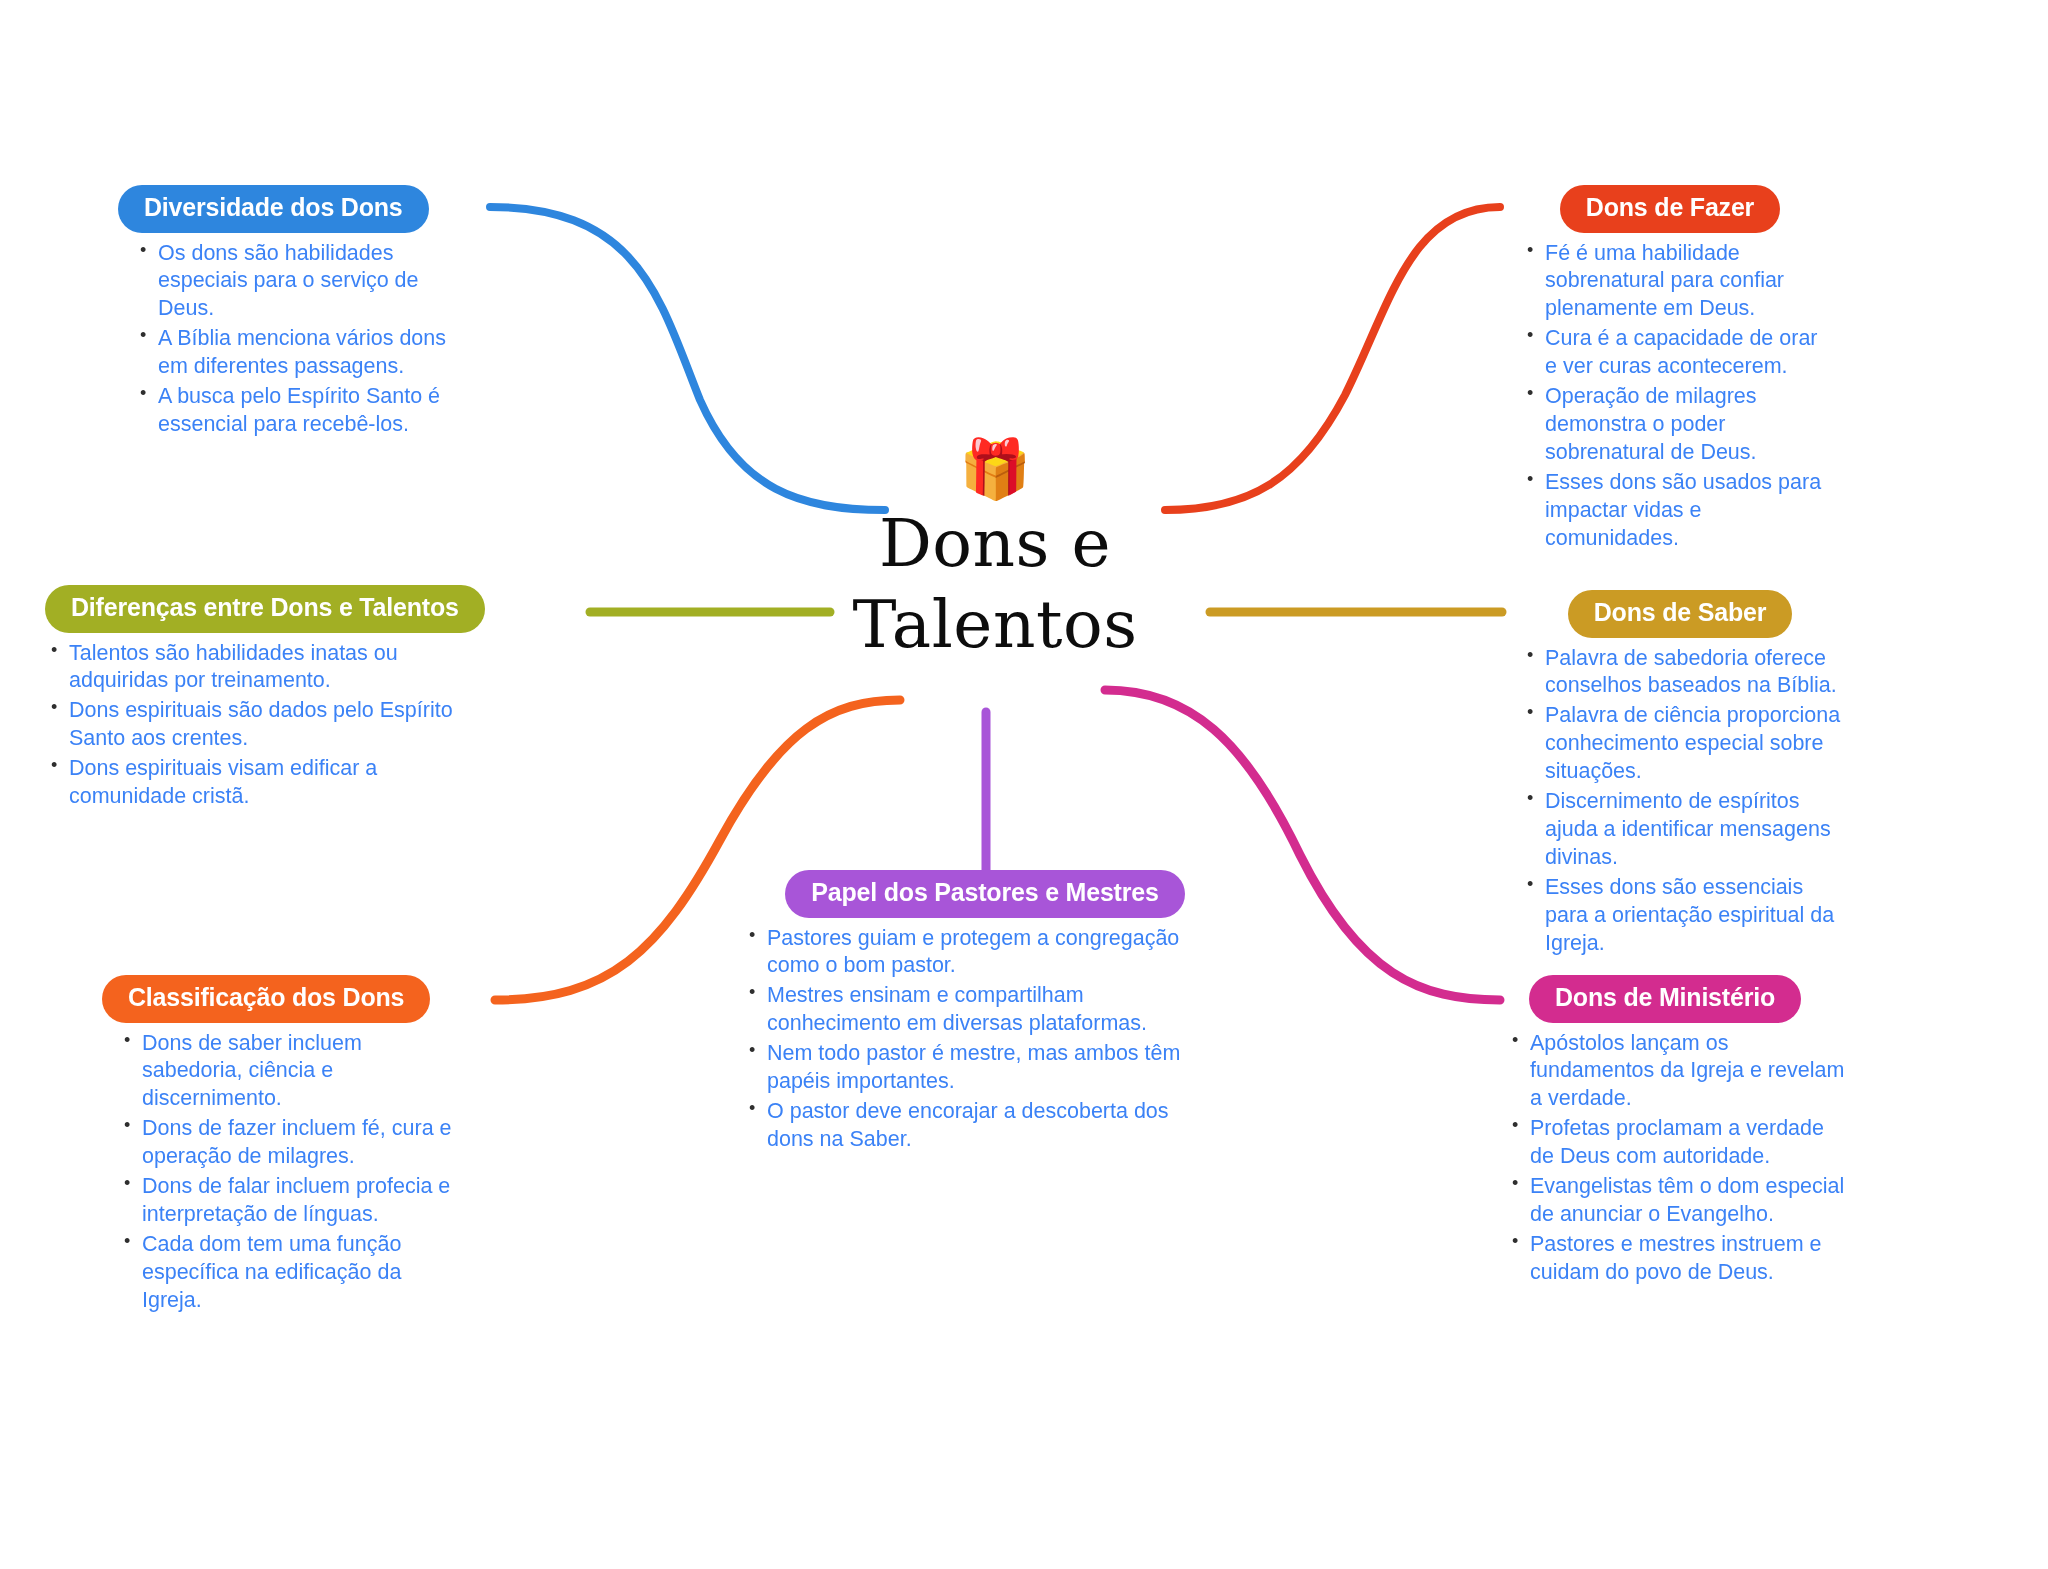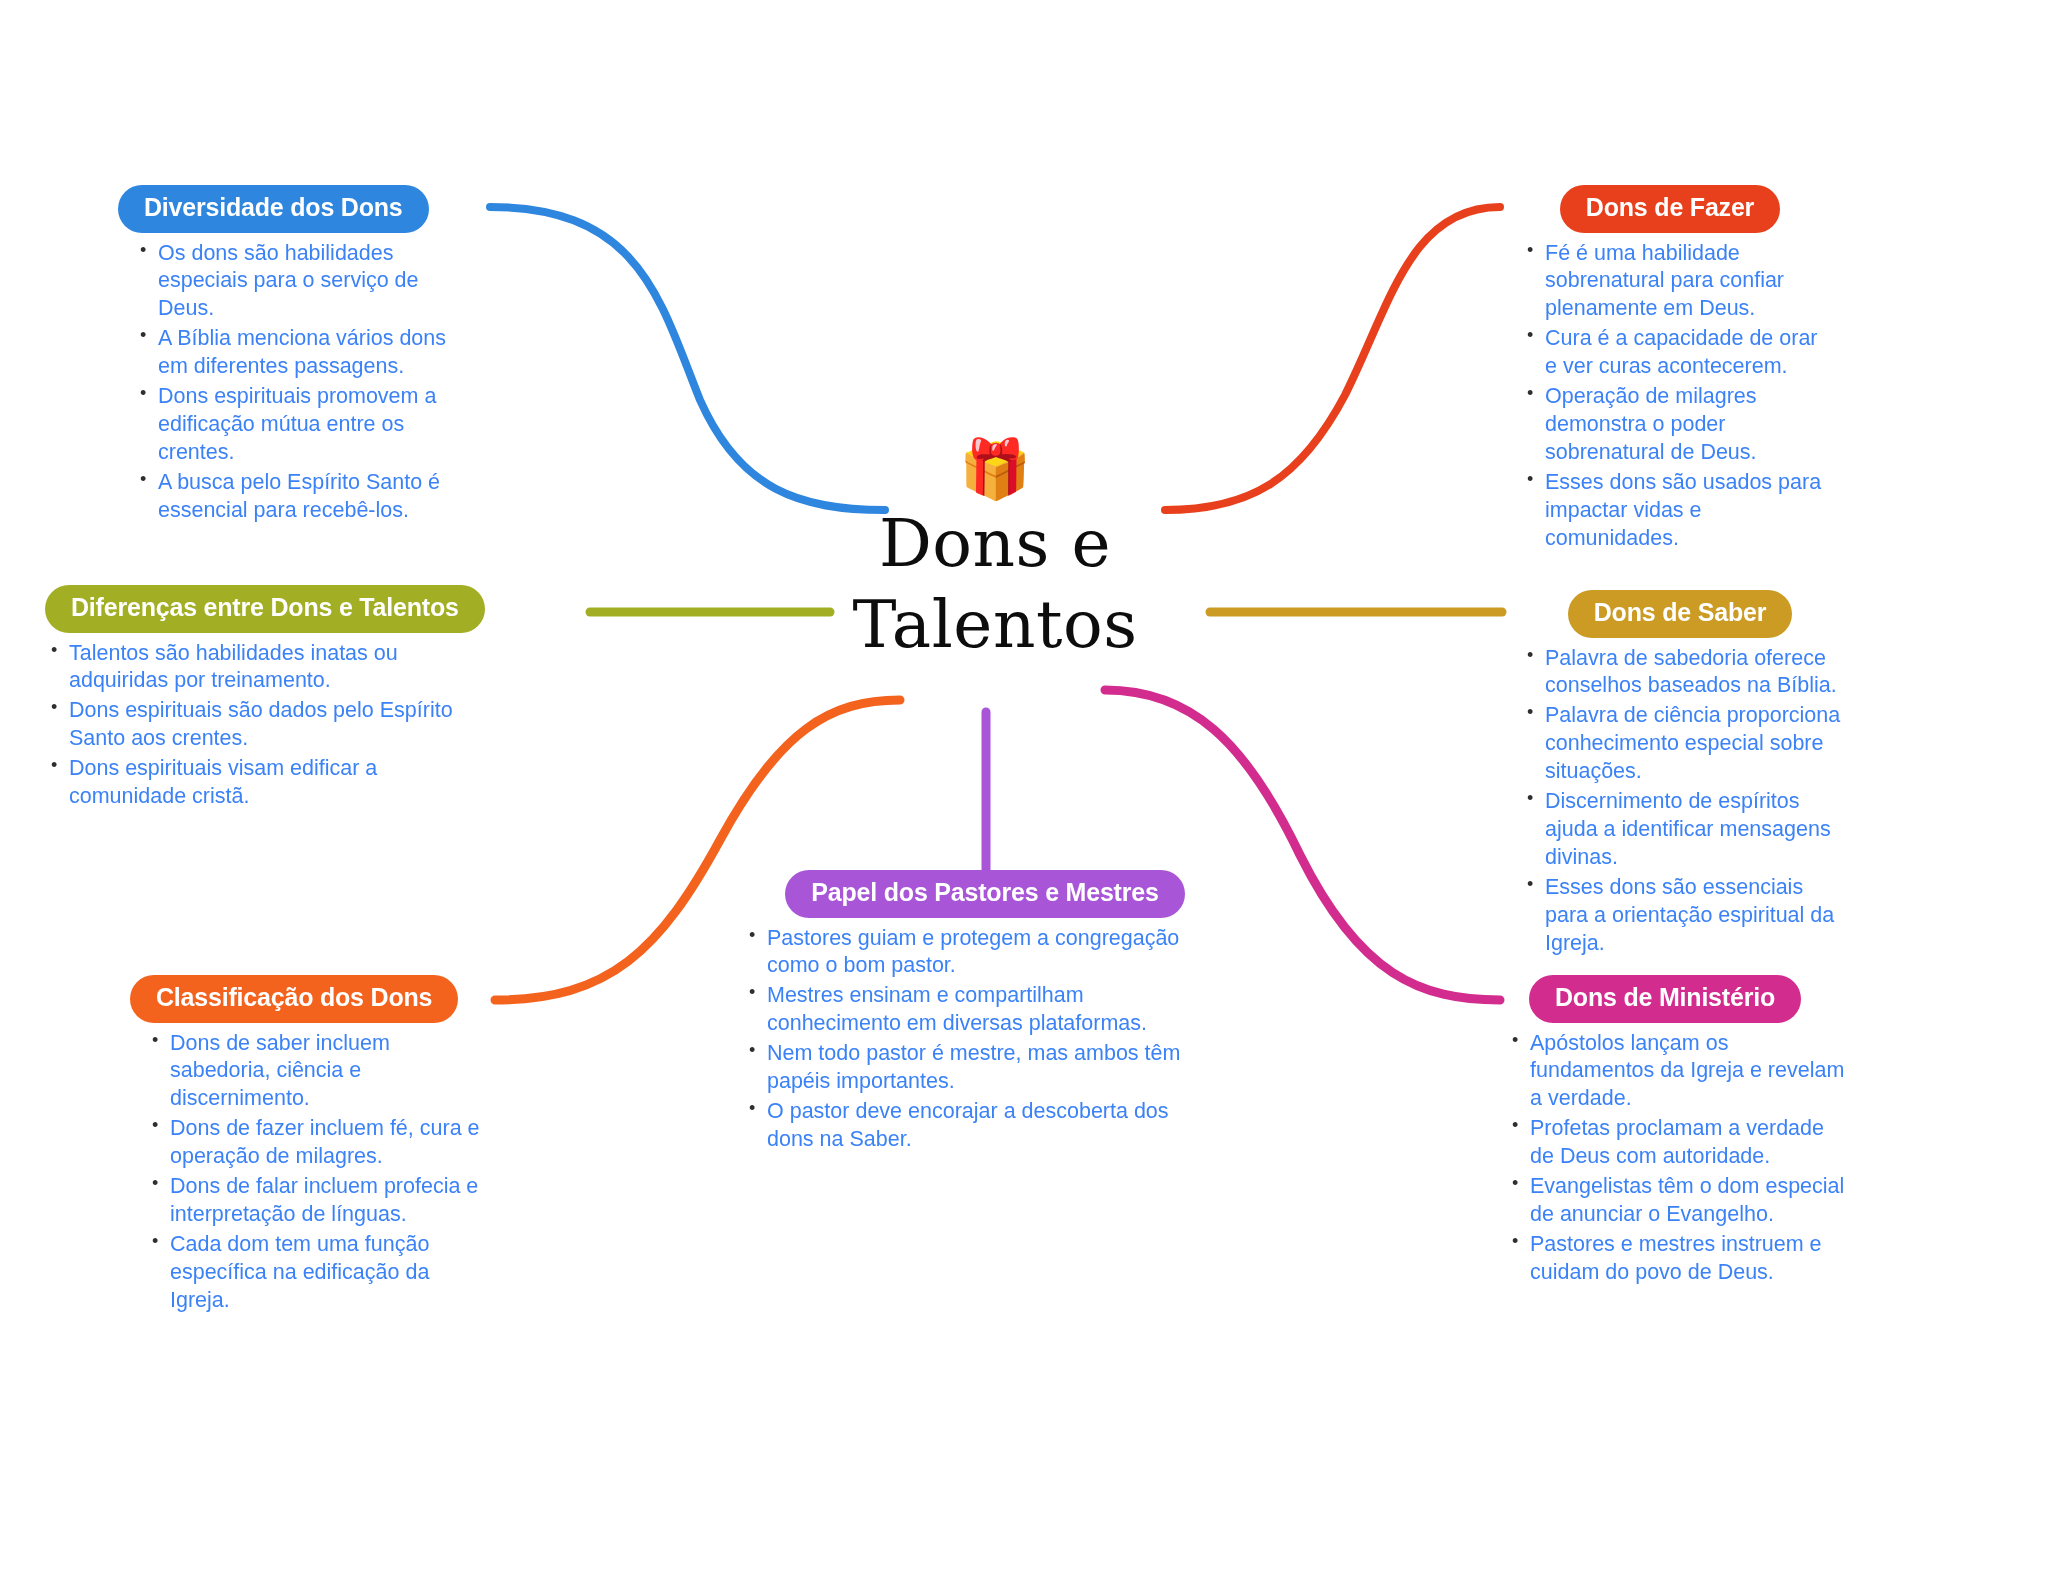--- a/index.html
+++ b/index.html
@@ -96,21 +96,21 @@
     color: #2f2f2f;
   }
 
   
   #branch-diversidade      { left: 118px;  top: 185px;  width: 360px; }
   #branch-diversidade .bullets { margin-left: 20px; width: 320px; }
 
   #branch-diferencas       { left: 45px;   top: 585px;  width: 540px; }
   #branch-diferencas .bullets  { margin-left: 4px; width: 430px; }
 
-  #branch-classificacao    { left: 130px;  top: 975px;  width: 400px; }
+  #branch-classificacao    { left: 102px;  top: 975px;  width: 400px; }
   #branch-classificacao .bullets { margin-left: 20px; width: 330px; }
 
   #branch-papel            { left: 735px;  top: 870px;  width: 500px; }
   #branch-papel .bullets       { margin-left: 12px; width: 450px; }
 
   #branch-fazer            { left: 1505px; top: 185px;  width: 330px; }
   #branch-fazer .bullets       { margin-left: 20px; width: 300px; }
 
   #branch-saber            { left: 1505px; top: 590px;  width: 350px; }
   #branch-saber .bullets       { margin-left: 20px; width: 320px; }
@@ -146,21 +146,20 @@
 Talentos</div>
   </div>
 
   <div class="branch" id="branch-diversidade">
     <div class="pill-row left">
       <div class="branch-pill" style="background: rgb(46, 134, 222);">Diversidade dos Dons</div>
     </div>
     <ul class="bullets">
       <li>Os dons são habilidades especiais para o serviço de Deus.</li>
       <li>A Bíblia menciona vários dons em diferentes passagens.</li>
-      <li>Dons espirituais promovem a edificação mútua entre os crentes.</li>
       <li>A busca pelo Espírito Santo é essencial para recebê-los.</li>
     </ul>
   </div>
 
   <div class="branch" id="branch-diferencas">
     <div class="pill-row left">
       <div class="branch-pill" style="background: rgb(162, 175, 36);">Diferenças entre Dons e Talentos</div>
     </div>
     <ul class="bullets">
       <li>Talentos são habilidades inatas ou adquiridas por treinamento.</li>

